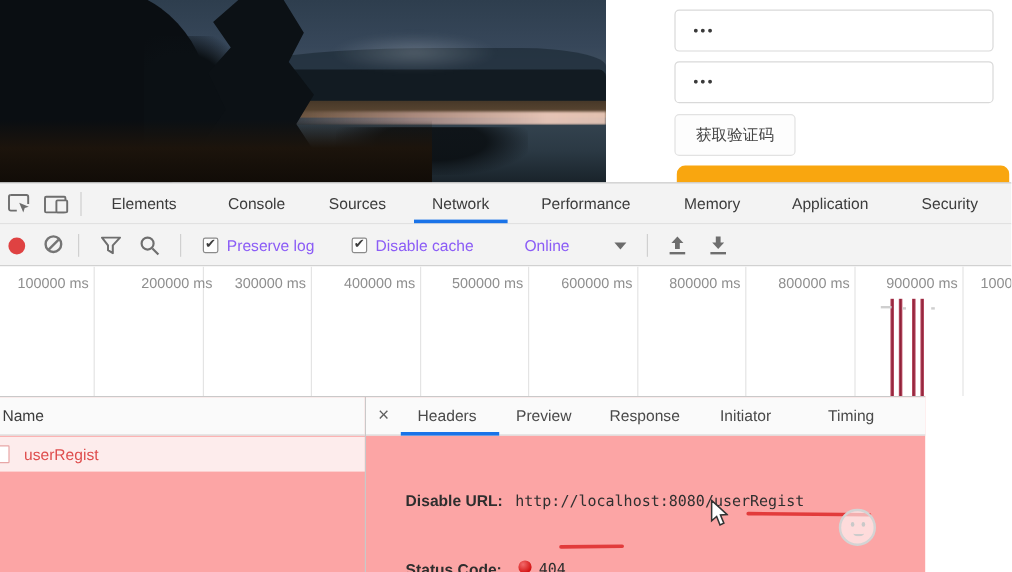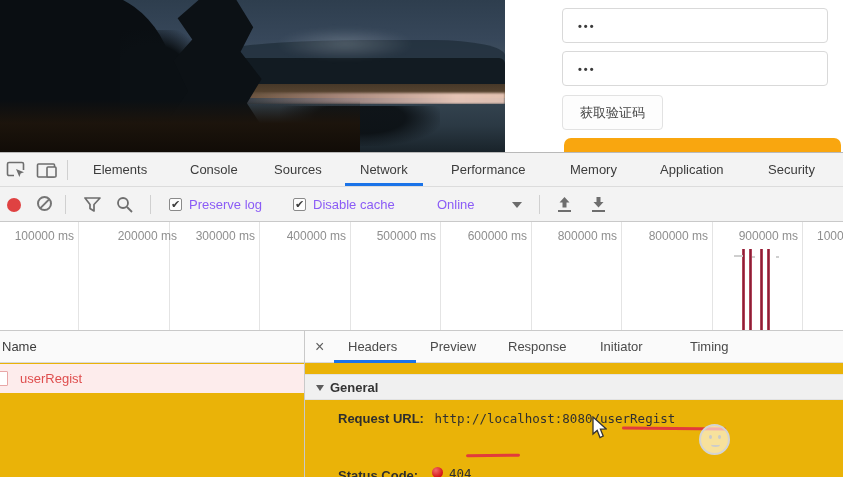--- a/index.html
+++ b/index.html
@@ -64,21 +64,21 @@
 
   
   .dt-timeline { left:0; top:69px; width:843px; height:108px; background:#fff; overflow:hidden; }
   .gridline { position:absolute; top:0; bottom:0; width:1px; background:#e4e4e4; }
   .tick-label { position:absolute; top:7px; width:76px; text-align:right; font-size:12px; color:#8e8e8e; white-space:nowrap; }
   .tick-label.partial { text-align:left; width:40px; }
   .tl-bar { position:absolute; top:27px; height:81px; width:3px; background:linear-gradient(90deg,#c2556b,#8c1f36 50%,#c2556b); }
   .tl-dash { position:absolute; height:2px; background:#cfcfcf; }
 
   
-  .dt-bottom { left:0; top:177px; width:843px; height:148px; border-top:1px solid #c9c9c9; background:#eab308; }
+  .dt-bottom { left:0; top:177px; width:771px; height:148px; border-top:1px solid #c9c9c9; background:#fca5a5; }
   .req-panel { position:absolute; left:0; top:0; width:305px; height:148px; border-right:1px solid #c9c9c9; }
   .req-header { position:absolute; left:0; top:0; right:0; height:32px; background:#fafafa; border-bottom:1px solid #d9d9d9;
     font-size:13px; color:#3c3c3c; line-height:32px; padding-left:2px; }
   .req-row { position:absolute; left:0; top:33px; right:0; height:29px; background:#fdecec; }
   .req-doc-ic { position:absolute; left:-5px; top:7px; width:13px; height:15px; background:#fff; border:1px solid #e8a7a7; border-radius:1px; }
   .req-row-name { position:absolute; left:20px; top:0; height:29px; line-height:29px; font-size:13px; color:#df4e4e; }
 
   .det-panel { position:absolute; left:305px; top:0; right:0; height:148px; }
   .det-tabbar { position:absolute; left:0; top:0; right:0; height:32px; background:#fafafa; border-bottom:1px solid #d9d9d9; }
   .det-close { position:absolute; left:10px; top:0; height:32px; line-height:31px; font-size:16px; color:#5f5f5f; }
@@ -225,27 +225,23 @@
         <div class="det-tabbar">
           <span class="det-close">×</span>
           <span class="det-tab" style="left:43px">Headers</span>
           <span class="det-tab" style="left:125px">Preview</span>
           <span class="det-tab" style="left:203px">Response</span>
           <span class="det-tab" style="left:295px">Initiator</span>
           <span class="det-tab" style="left:385px">Timing</span>
           <div class="det-underline"></div>
         </div>
 
-        <div class="gen-bar">
-          <div class="gen-caret"></div>
-          <span class="gen-title">General</span>
-        </div>
 
         <div class="kv-row" style="top:78px">
-          <span class="kv-label">Request URL:</span>
+          <span class="kv-label">Disable URL:</span>
           <span class="kv-value" style="margin-left:6px"><span>http://localhost:8080/</span><span>userRegist</span></span>
         </div>
         <div class="red-stroke" style="left:317px;top:96px;width:104px;transform:rotate(.5deg)"></div>
 
         <div class="red-stroke" style="left:161px;top:123px;width:54px;transform:rotate(-.6deg)"></div>
 
         <div class="kv-row" style="top:135px">
           <span class="kv-label">Status Code:</span>
         </div>
         <div class="status-dot" style="left:127px;top:136px"></div>

